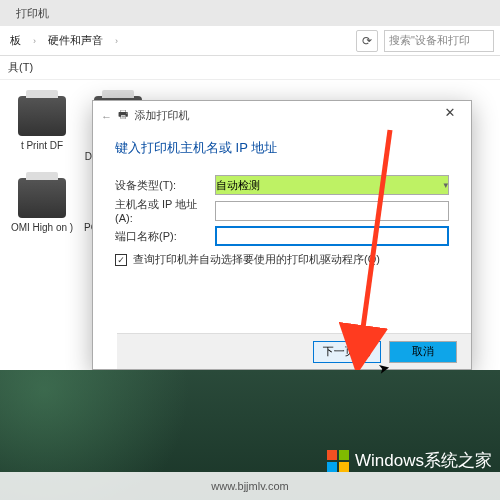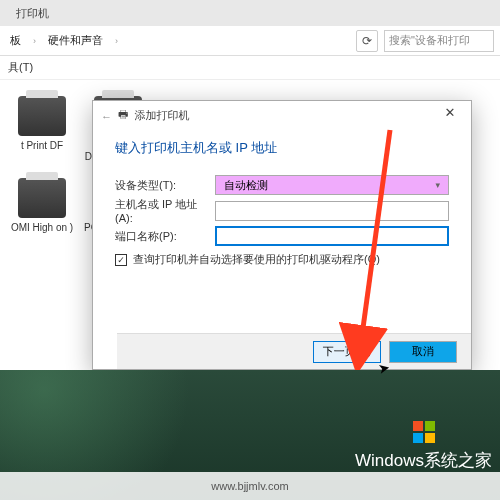--- a/index.html
+++ b/index.html
@@ -23,38 +23,38 @@
 
 
 .dialog { position: absolute; left: 92px; top: 100px; width: 380px; height: 270px; background: #fff; border: 1px solid #aaa; box-shadow: 0 6px 24px rgba(0,0,0,0.3); }
 .dlg-title { height: 28px; display: flex; align-items: center; justify-content: space-between; padding: 0 8px; font-size: 11px; }
 .dlg-title-left { display: flex; align-items: center; gap: 6px; color: #444; }
 .close-x { width: 26px; height: 20px; text-align: center; font-size: 13px; color: #444; }
 .dlg-body { padding: 10px 22px; }
 .dlg-heading { font-size: 13px; color: #0a4fa3; margin-bottom: 18px; }
 .form-row { display: flex; align-items: center; margin-bottom: 2px; font-size: 11px; }
 .form-label { width: 100px; color: #333; }
-.form-select { flex: 1; height: 20px; border: 1px solid #aaa; font-size: 11px; padding: 0 8px; background: #f0abfc; display: flex; align-items: center; justify-content: space-between; }
+.form-select { flex: 1; height: 20px; border: 1px solid #aaa; font-size: 11px; padding: 0 0; background: #bef264; display: flex; align-items: center; justify-content: space-between; }
 .form-input { flex: 1; height: 20px; border: 1px solid #aaa; }
 .form-input.focused { border: 1px solid #0078d7; box-shadow: 0 0 0 1px #0078d7 inset; }
 .checkbox-row { display: flex; align-items: center; gap: 6px; font-size: 11px; color: #333; margin-top: 6px; }
 .checkbox { width: 12px; height: 12px; border: 1px solid #333; display: flex; align-items: center; justify-content: center; font-size: 9px; color: #333; }
 .dlg-footer { position: absolute; bottom: 0; left: 0; right: 0; height: 36px; background: #f0f0f0; border-top: 1px solid #ddd; display: flex; align-items: center; justify-content: flex-end; gap: 8px; padding-right: 14px; margin-left: 24px; }
 .btn { min-width: 68px; height: 22px; border: 1px solid #aaa; background: #0ea5e9; font-size: 11px; display: flex; align-items: center; justify-content: center; }
 .btn.primary { border: 1px solid #0078d7; background: #e5f1fb; }
 
 .cursor { position: absolute; left: 378px; top: 360px; font-size: 14px; color: #000; z-index: 50; transform: rotate(-12deg); }
 
 
 .arrow { position: absolute; left: 330px; top: 120px; width: 80px; height: 250px; z-index: 40; pointer-events: none; }
 
 
 .desktop-bg { position: absolute; left: 0; right: 0; top: 370px; bottom: 0; background: linear-gradient(180deg, #2a4a3a 0%, #1a3528 100%); overflow: hidden; }
 .desktop-bg::before { content:""; position:absolute; left:-40px; top:-40px; width:280px; height:200px; background: radial-gradient(circle at 30% 30%, rgba(80,140,100,0.5), transparent 60%); }
-.watermark { position: absolute; right: 8px; bottom: 28px; display: flex; align-items: center; gap: 6px; z-index: 60; flex-direction: column; }
+.watermark { position: absolute; right: 8px; bottom: 28px; display: flex; align-items: center; gap: 6px; z-index: 60; }
 .win-logo { width: 22px; height: 22px; display: grid; grid-template-columns: 1fr 1fr; grid-template-rows: 1fr 1fr; gap: 2px; }
 .win-logo div:nth-child(1){background:#f25022;} .win-logo div:nth-child(2){background:#7fba00;}
 .win-logo div:nth-child(3){background:#00a4ef;} .win-logo div:nth-child(4){background:#ffb900;}
 .wm-text { font-size: 17px; color: #fff; font-weight: 400; }
 .url-bar { position: absolute; left: 0; right: 0; bottom: 0; height: 28px; background: rgba(255,255,255,0.85); display: flex; align-items: center; justify-content: center; font-size: 11px; color: #555; z-index: 60; }
 </style>
 </head>
 <body>
 
 <div class="explorer">

